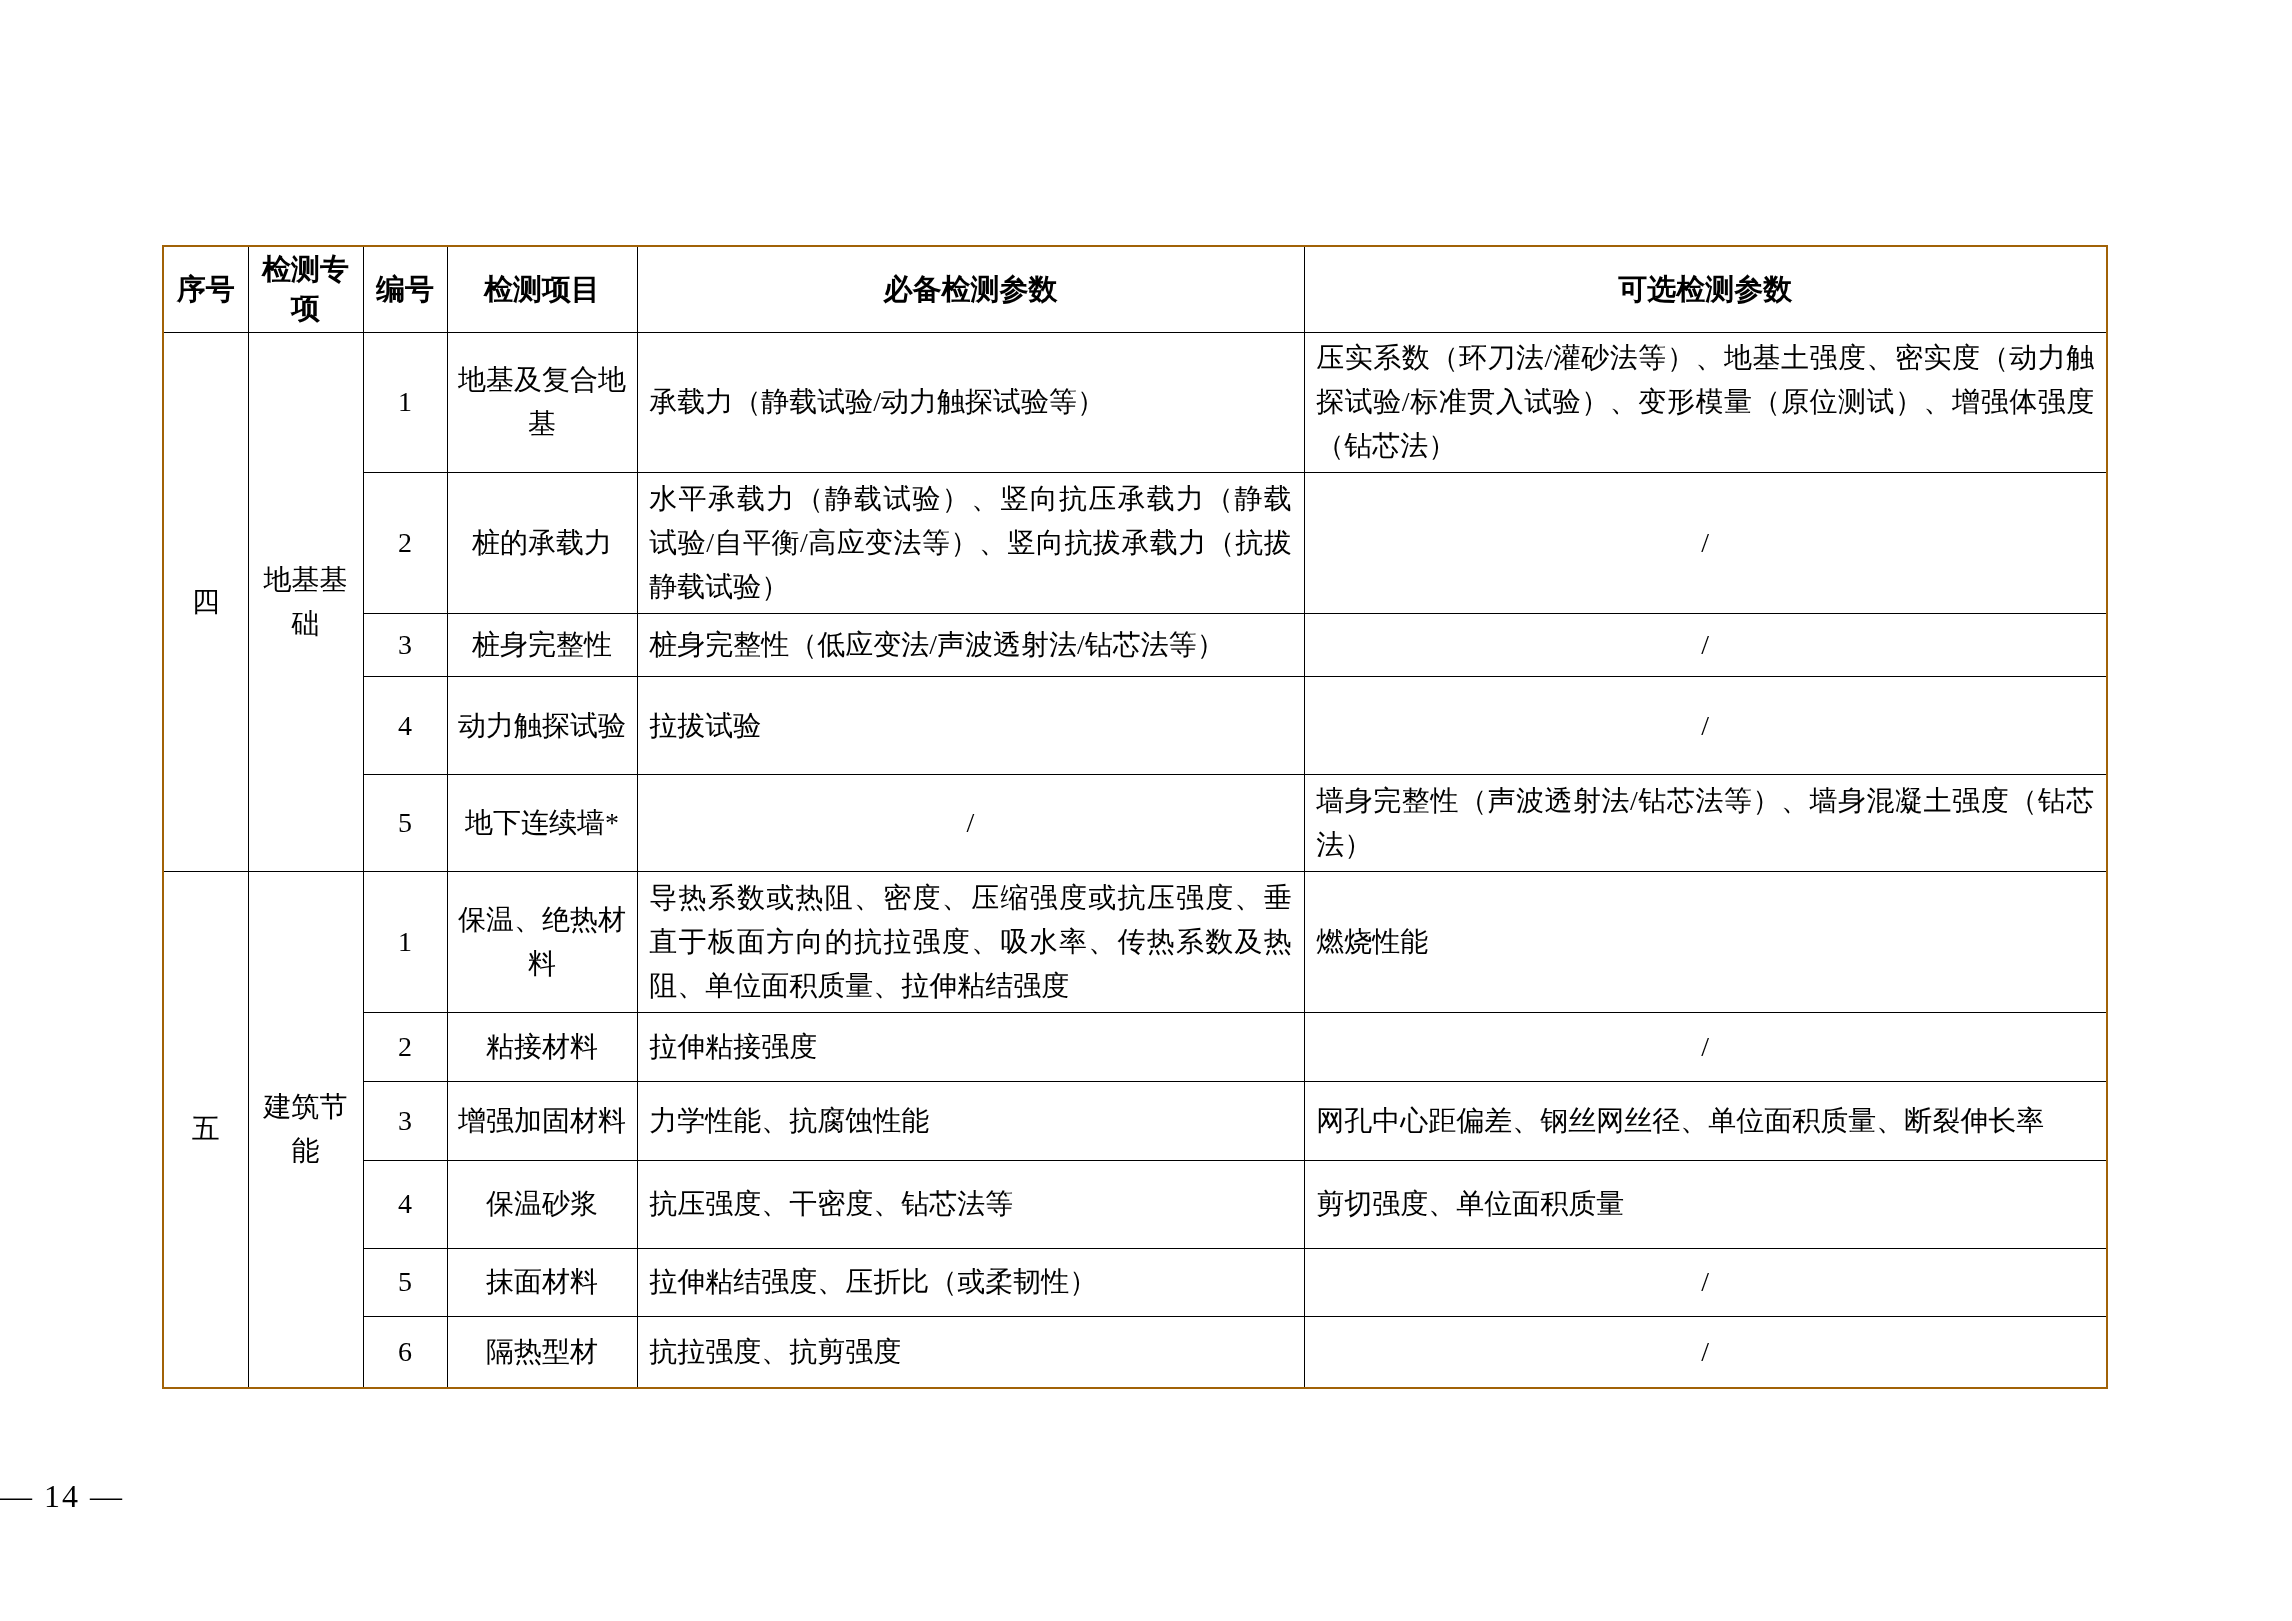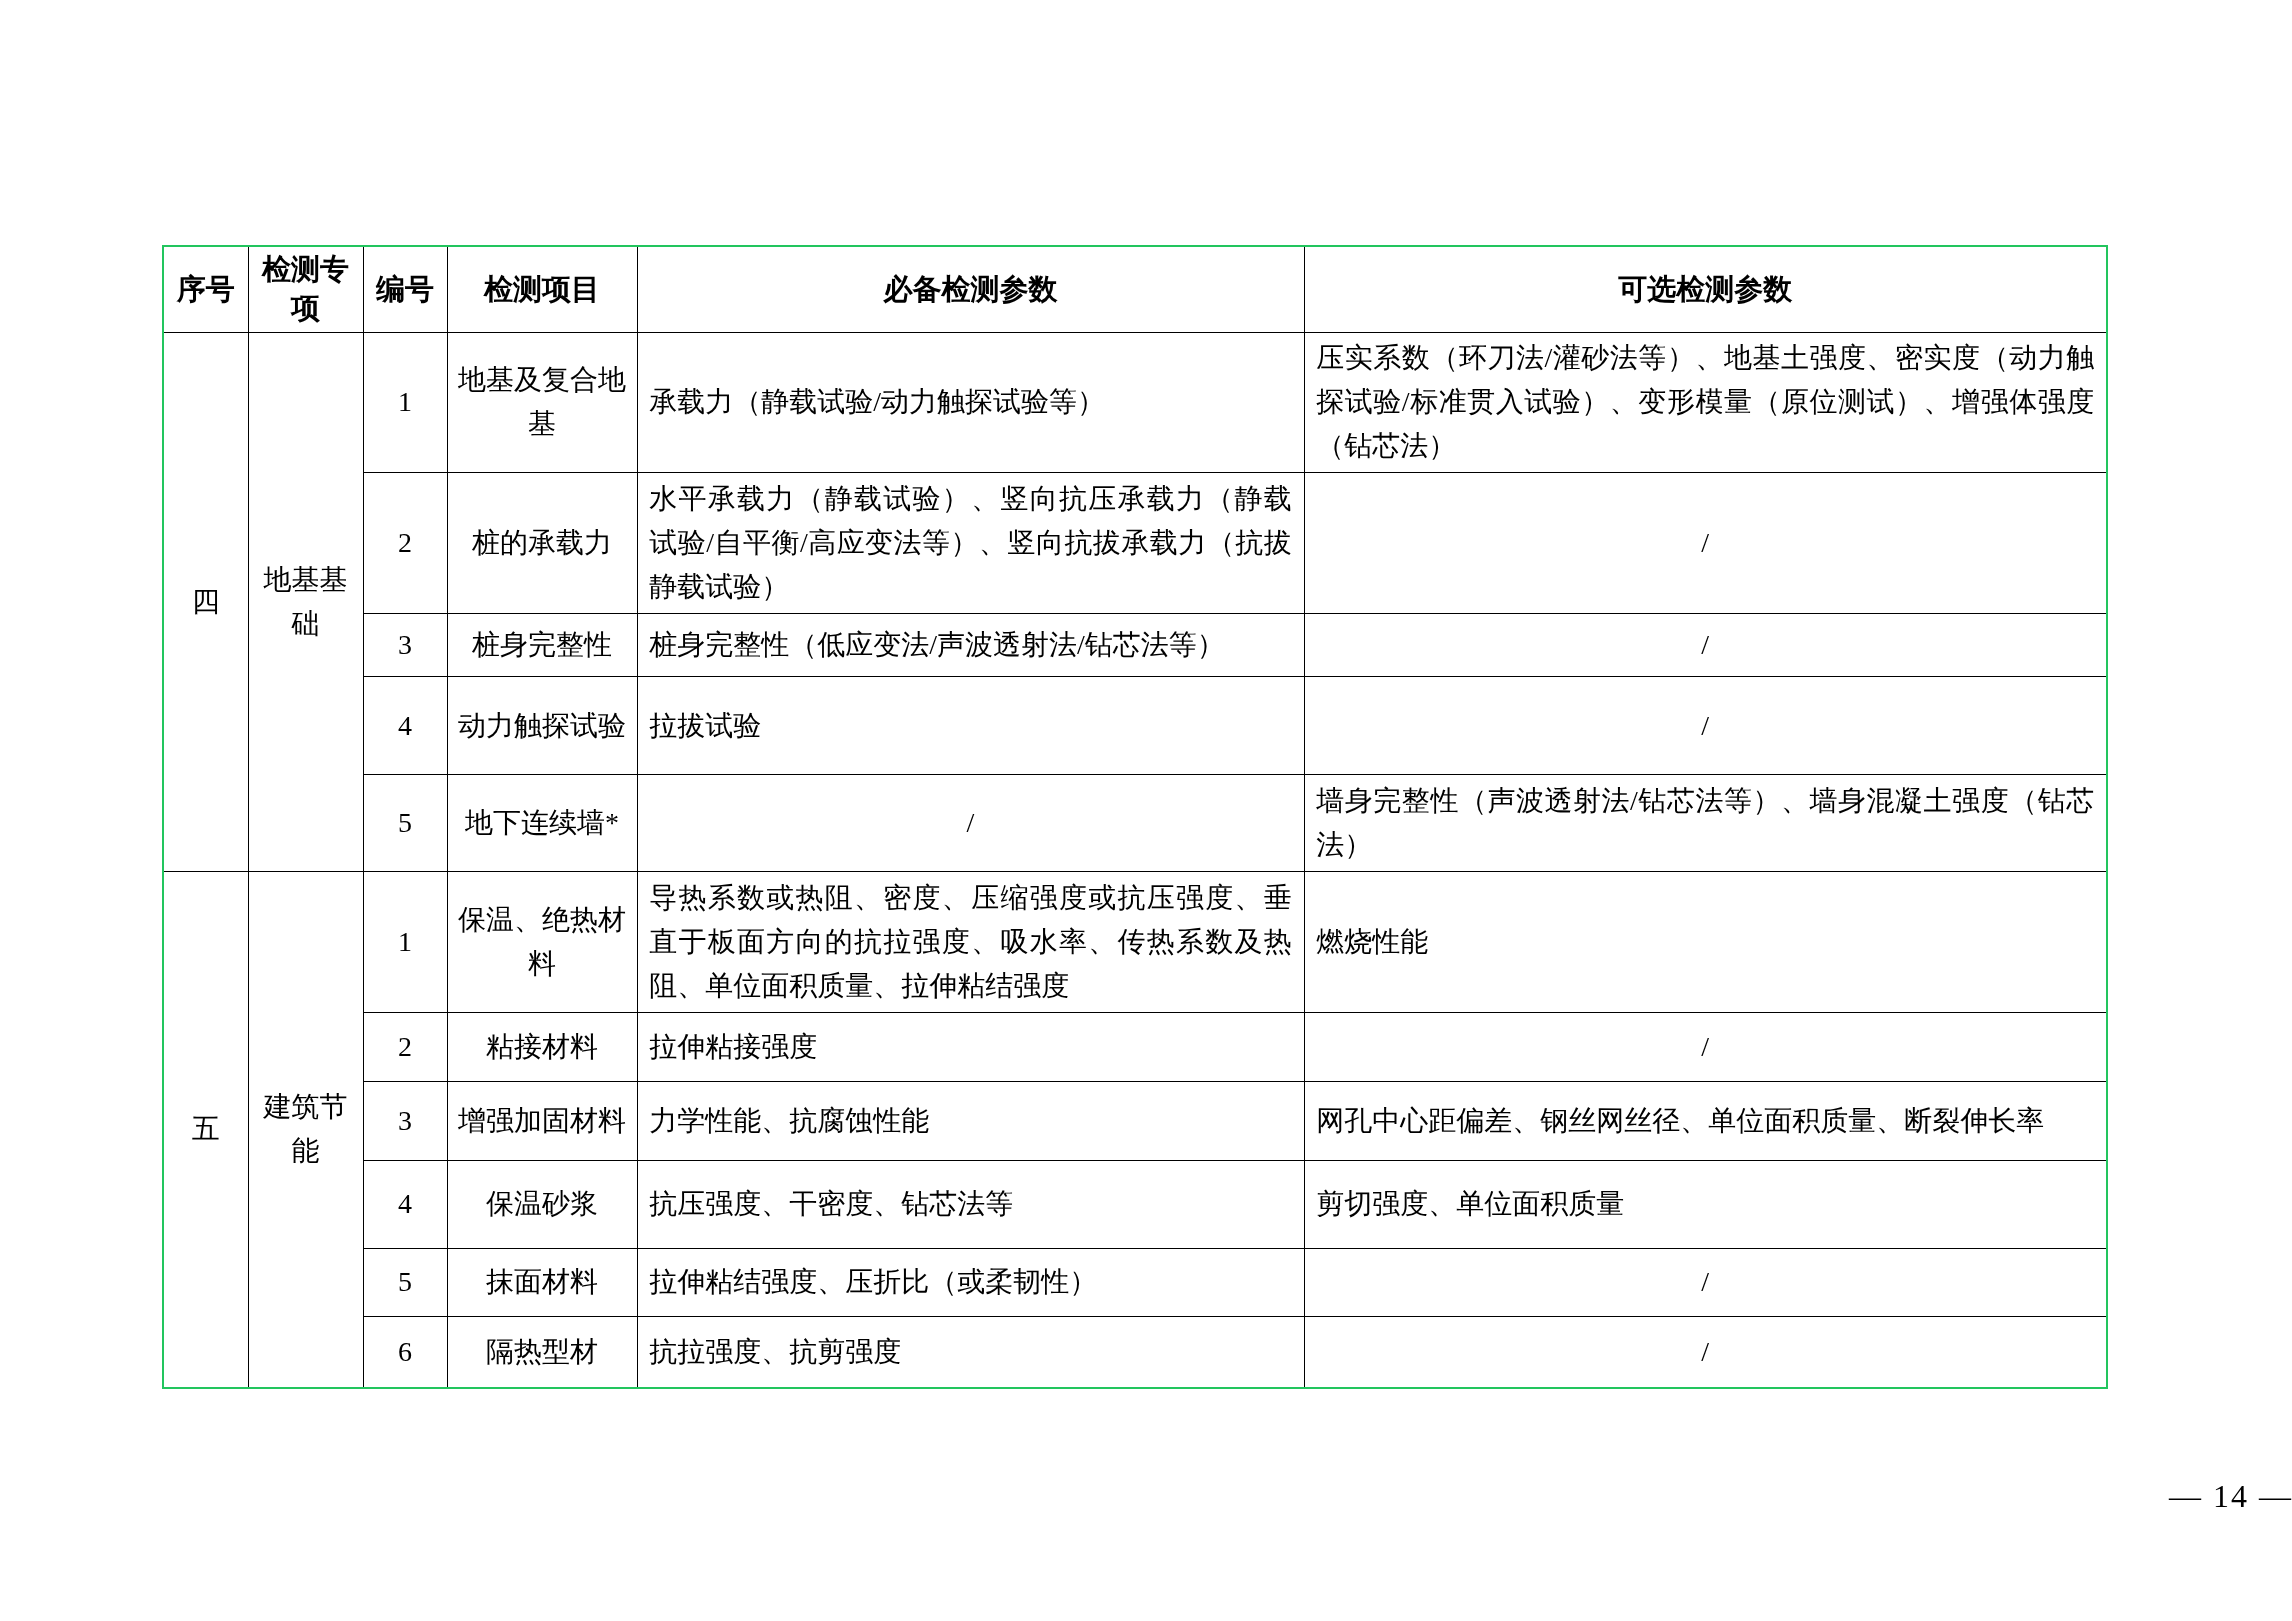--- a/index.html
+++ b/index.html
@@ -3,21 +3,21 @@
 <meta charset="utf-8">
 <style>
   html,body{margin:0;padding:0;}
   body{
     width:2293px;height:1621px;background:#ffffff;position:relative;
     font-family:"Liberation Serif","DejaVu Serif",serif;color:#000;
   }
   .doc-table{
     position:absolute;left:162px;top:245px;width:1944px;
     border-collapse:collapse;table-layout:fixed;
-    border:2px solid #22c55e;
+    border:2px solid #a16207;
   }
   .doc-table th,.doc-table td{
     border:1px solid #000;
     vertical-align:middle;
     overflow:hidden;
     word-break:break-all;
   }
   .doc-table th{
     font-weight:bold;font-size:29px;line-height:39px;
     text-align:center;padding:2px 9.8px;
@@ -28,21 +28,21 @@
   .cell-slash{text-align:center;text-align-last:center;padding:2px 5.9px;}
   .idx{font-size:29px;}
   
   .rh-hdr{height:86px;}
   .r41{height:131px;} .r42{height:133px;} .r43{height:63px;}
   .r44{height:98px;} .r45{height:96px;}
   .r51{height:134px;} .r52{height:69px;} .r53{height:79px;}
   .r54{height:88px;} .r55{height:68px;} .r56{height:72px;}
   .page-footer{
     position:absolute;left:0;top:1478px;width:2293px;
-    text-align:right;font-size:32px;letter-spacing:2px;
+    text-align:left;font-size:32px;letter-spacing:2px;
   }
 </style>
 </head>
 <body>
 
 <table class="doc-table">
   <colgroup>
     <col style="width:85px">
     <col style="width:115px">
     <col style="width:84px">

